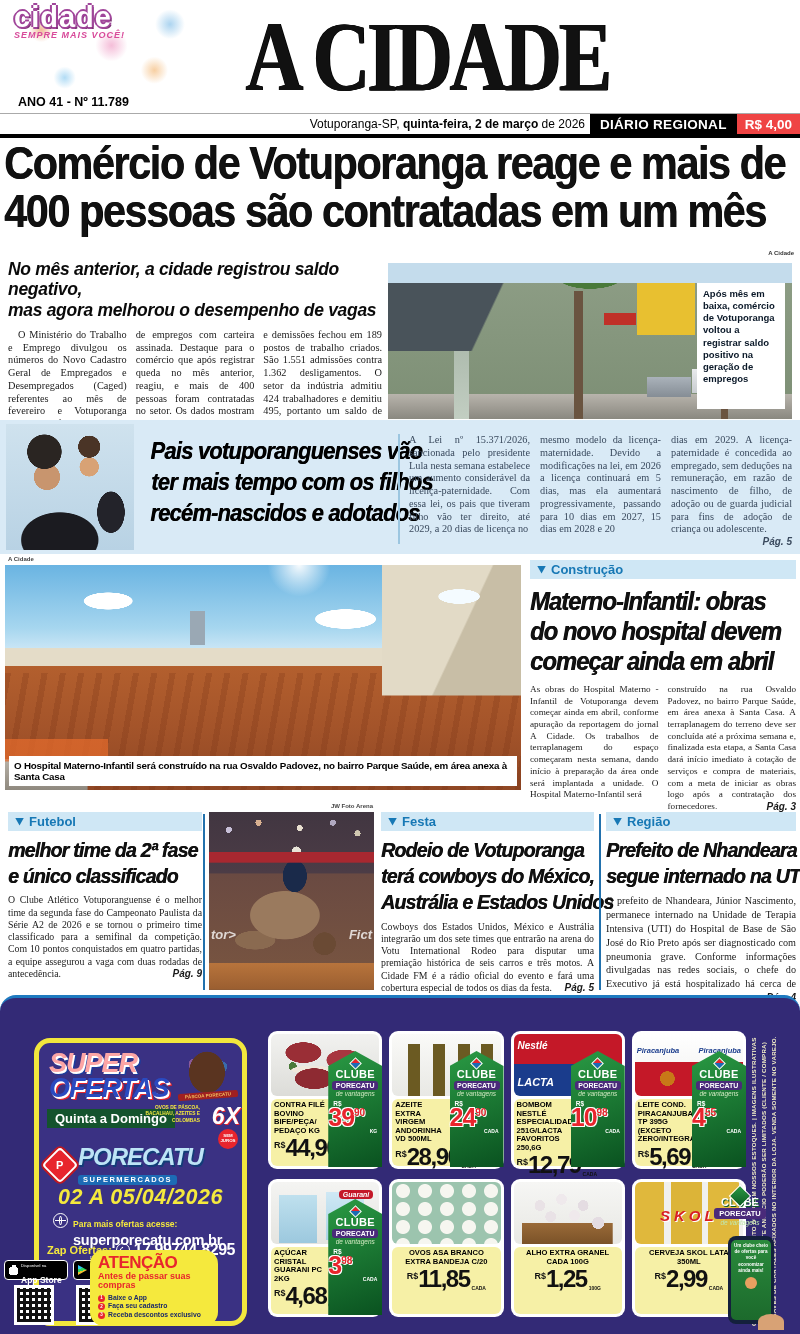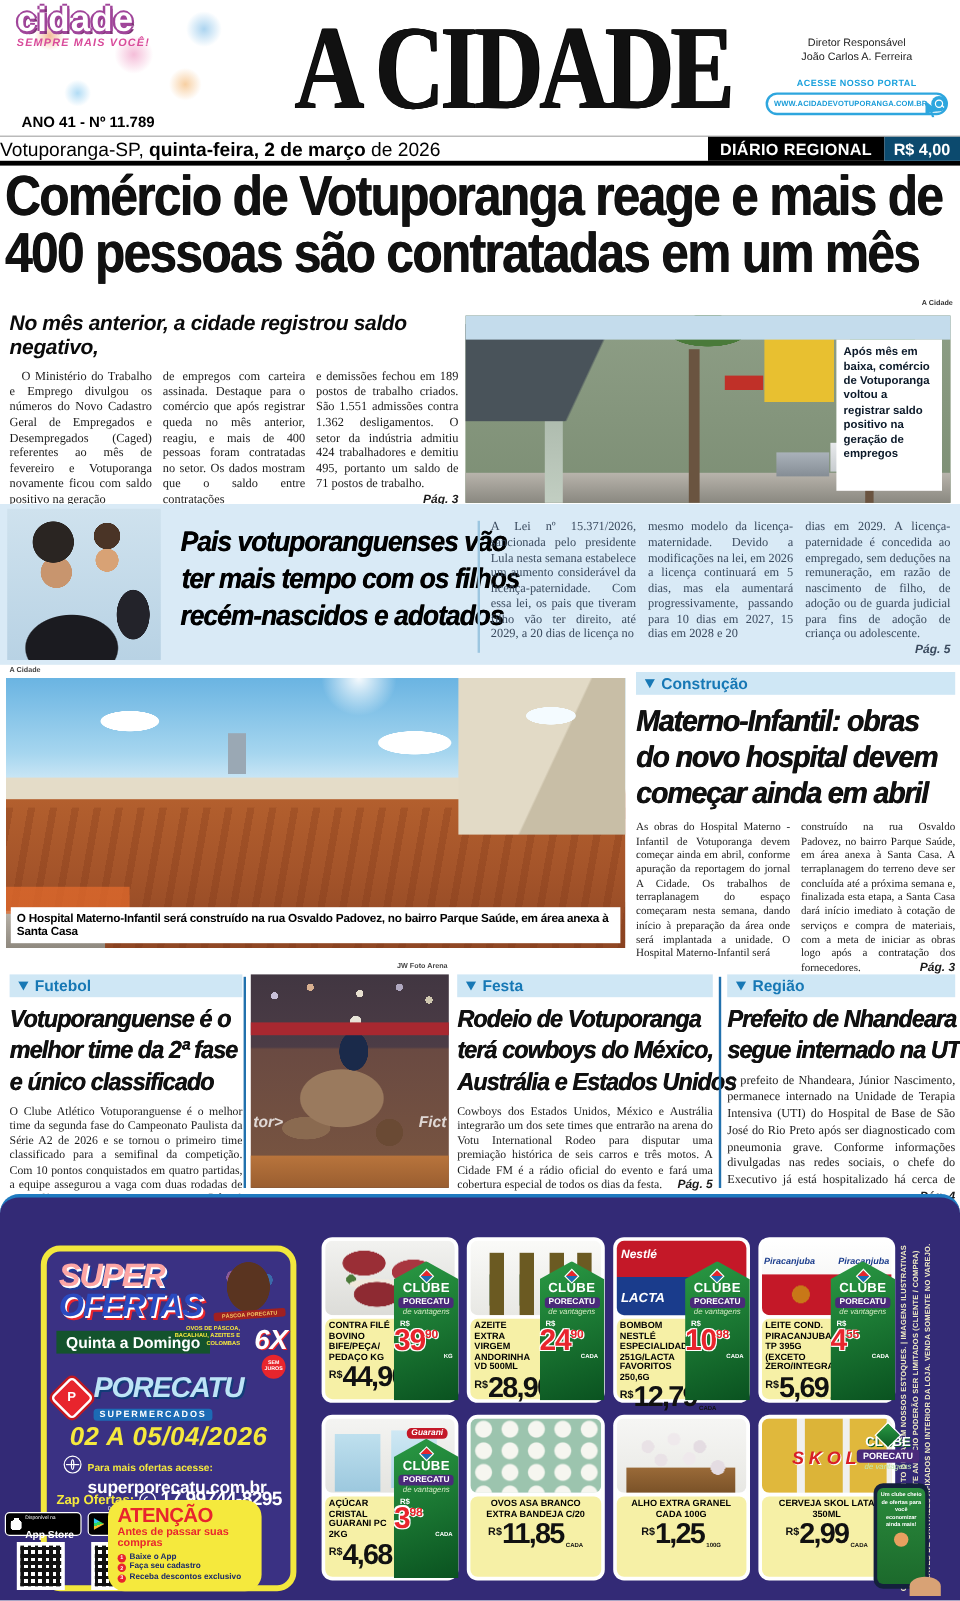--- a/index.html
+++ b/index.html
@@ -26,25 +26,25 @@
 .hright{position:absolute;right:10px;top:30px;width:152px;text-align:center}
 .dirl{font-size:9px;color:#222;line-height:1.3}
 .portal-label{font-size:7.5px;font-weight:700;color:#18a0dc;letter-spacing:.4px;margin-top:12px}
 .portal-pill{margin-top:3px;display:flex;align-items:center;border:2px solid #2ea6de;border-radius:11px;background:#fff;padding:1px 2px 1px 5px;gap:3px}
 .portal-url{font-size:6.3px;font-weight:700;color:#1a9cd8;letter-spacing:.1px;flex:1;text-align:left}
 .mag{width:13px;height:13px;border-radius:50%;background:#2ea6de;position:relative;flex:none}
 .mag::before{content:"";position:absolute;left:3px;top:3px;width:5px;height:5px;border:1.2px solid #fff;border-radius:50%}
 .mag::after{content:"";position:absolute;left:8px;top:8px;width:3px;height:1.4px;background:#fff;transform:rotate(45deg)}
 .cursor{position:absolute;right:8px;top:54px;width:11px;height:14px;background:#2ea6de;clip-path:polygon(0 0,100% 62%,55% 66%,70% 100%,52% 100%,40% 70%,0 78%)}
 .datebar{position:absolute;left:0;right:0;top:113px;height:25px;border-top:1px solid #aaa;border-bottom:4px solid #000}
-.datetext{position:absolute;left:0;right:215px;top:3px;text-align:left;font-size:16px;color:#000}
+.datetext{position:absolute;left:0;right:215px;top:3px;text-align:right;font-size:12px;color:#000}
 .datetext b{font-weight:800}
 .dboxes{position:absolute;right:0;top:0;bottom:0;display:flex}
 .dreg{background:#000;color:#fff;font-weight:800;font-size:13.5px;display:flex;align-items:center;padding:0 10px;letter-spacing:.3px}
-.dprice{background:#0c4a6e;color:#fff;font-weight:800;font-size:13.5px;display:flex;align-items:center;padding:0 8px}
+.dprice{background:#ef4444;color:#fff;font-weight:800;font-size:13.5px;display:flex;align-items:center;padding:0 8px}
 
 
 .bigh{position:absolute;top:139px;left:4px;width:794px;line-height:1.02}
 .bigh span{display:inline-block;white-space:nowrap;font-size:47px;font-weight:800;letter-spacing:-1.6px;transform:scaleX(.88);transform-origin:0 50%;text-shadow:.6px 0 #000}
 .hcredit{position:absolute;top:250px;right:6px;font-size:6px;font-weight:700;color:#333}
 .leadwrap{position:absolute;top:259px;left:8px;width:374px}
 .subhead{font-size:17.5px;font-weight:700;font-style:italic;line-height:1.16;letter-spacing:-.3px;color:#0a0a0a}
 .lcols{display:flex;gap:9px;margin-top:9px}
 .bcol{flex:1;font-family:"Liberation Serif",serif;font-size:10.3px;line-height:1.24;text-align:justify;color:#1a1a1a}
 .ind{text-indent:10px}
@@ -266,47 +266,38 @@
 <div class="page">
 
   <div class="rlogo">
     <div class="r-name">cidade</div>
     <div class="r-tag">SEMPRE MAIS VOCÊ!</div>
   </div>
   <div class="issue">ANO 41 - Nº 11.789</div>
   <div class="mast">
       <span>A CIDADE</span>
     </div>
-  <div class="hright">
-    <div class="dirl">Diretor Responsável</div>
-    <div class="dirl">João Carlos A. Ferreira</div>
-    <div class="portal-label">ACESSE NOSSO PORTAL</div>
-    <div class="portal-pill">
-      <span class="portal-url">WWW.ACIDADEVOTUPORANGA.COM.BR</span>
-      <span class="mag"></span>
-    </div>
-    <span class="cursor"></span>
-  </div>
   <div class="datebar">
     <div class="datetext"><span>Votuporanga-SP, </span><b>quinta-feira, 2 de março</b><span> de 2026</span></div>
     <div class="dboxes">
       <div class="dreg">DIÁRIO REGIONAL</div>
       <div class="dprice">R$ 4,00</div>
     </div>
   </div>
 
   <div class="bigh">
     <div><span>Comércio de Votuporanga reage e mais de</span></div>
     <div><span>400 pessoas são contratadas em um mês</span></div>
   </div>
   <div class="hcredit">A Cidade</div>
 
   <div class="leadwrap">
     <div class="subhead">
       <div>No mês anterior, a cidade registrou saldo negativo,</div>
+      <div>mas agora melhorou o desempenho de vagas</div>
     </div>
     <div class="lcols">
       <div class="bcol ind">O Ministério do Trabalho e Emprego divulgou os números do Novo Cadastro Geral de Empregados e Desempregados (Caged) referentes ao mês de fevereiro e Votuporanga novamente ficou com saldo positivo na geração</div>
       <div class="bcol">de empregos com carteira assinada. Destaque para o comércio que após registrar queda no mês anterior, reagiu, e mais de 400 pessoas foram contratadas no setor. Os dados mostram que o saldo entre contratações</div>
       <div class="bcol"><span>e demissões fechou em 189 postos de trabalho criados. São 1.551 admissões contra 1.362 desligamentos. O setor da indústria admitiu 424 trabalhadores e demitiu 495, portanto um saldo de 71 postos de trabalho.</span> <span class="pref">Pág. 3</span></div>
     </div>
   </div>
   <div class="photo1">
     <div class="capbox">Após mês em baixa, comércio de Votuporanga voltou a registrar saldo positivo na geração de empregos</div>
   </div>
@@ -344,21 +335,20 @@
       <div class="bcol"><span>construído na rua Osvaldo Padovez, no bairro Parque Saúde, em área anexa à Santa Casa. A terraplanagem do terreno deve ser concluída até a próxima semana e, finalizada esta etapa, a Santa Casa dará início imediato à cotação de serviços e compra de materiais, com a meta de iniciar as obras logo após a contratação dos fornecedores.</span> <span class="pref">Pág. 3</span></div>
     </div>
   </div>
 
   <div class="story st-fut">
     <div class="kicker">
         <span class="tri"></span>
         <span>Futebol</span>
       </div>
     <div class="shead">
-      <div><span>Votuporanguense é o</span></div>
       <div><span>melhor time da 2ª fase</span></div>
       <div><span>e único classificado</span></div>
     </div>
     <div class="sbody"><span>O Clube Atlético Votuporanguense é o melhor time da segunda fase do Campeonato Paulista da Série A2 de 2026 e se tornou o primeiro time classificado para a semifinal da competição. Com 10 pontos conquistados em quatro partidas, a equipe assegurou a vaga com duas rodadas de antecedência.</span> <span class="pref">Pág. 9</span></div>
   </div>
   <div class="vline v1"></div>
   <div class="pcredit">JW Foto Arena</div>
   <div class="photo3">
     <span class="wm wm-l">tor&gt;</span>
     <span class="wm wm-r">Fict</span>

